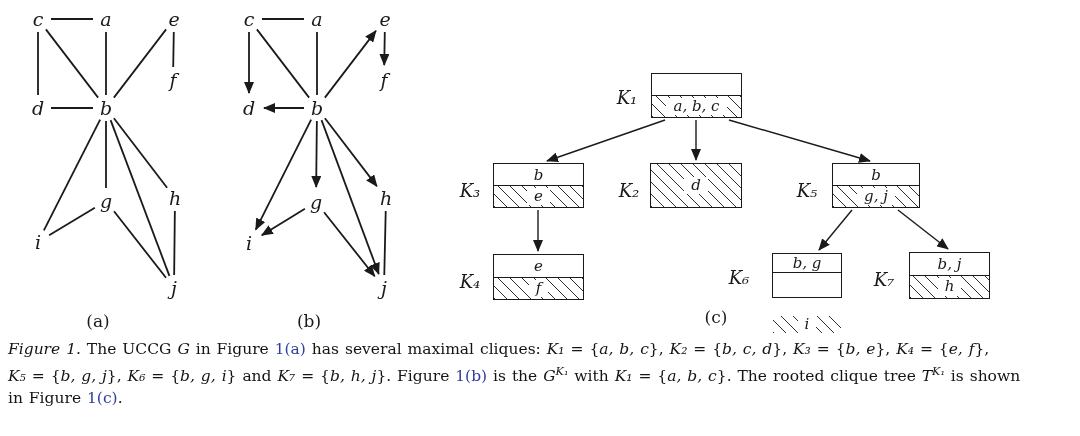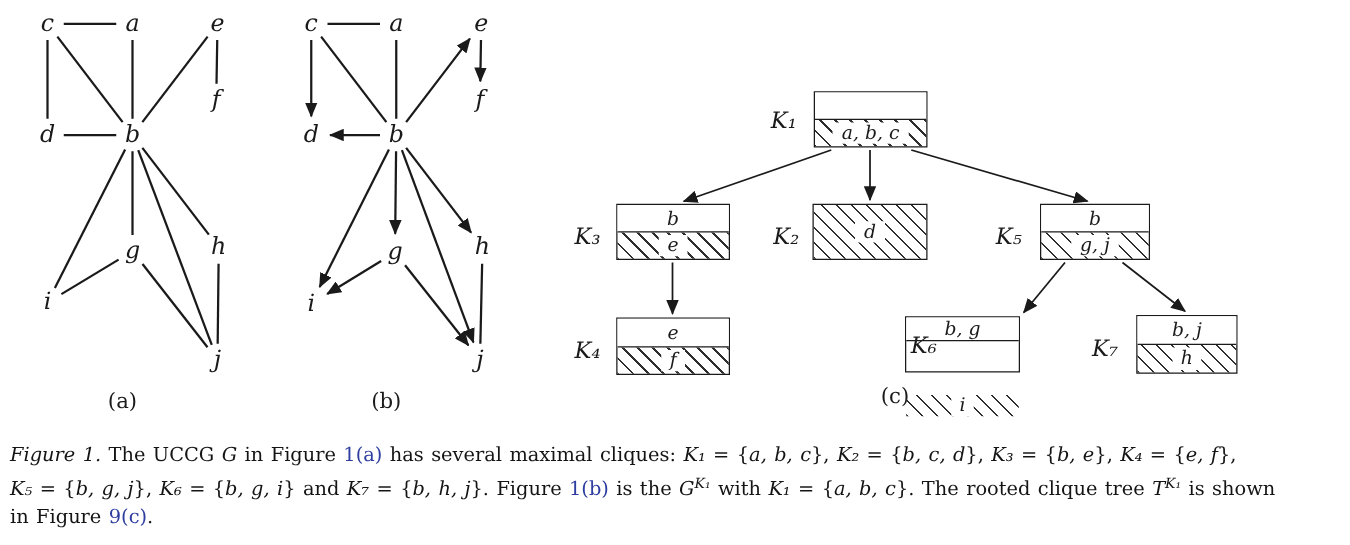--- a/index.html
+++ b/index.html
@@ -10,21 +10,21 @@
               font-size:19px;line-height:1;padding:0 2px;background:#fff;}
   .panel-caption{position:absolute;transform:translate(-50%,-50%);font-size:17px;font-style:normal;}
   .kbox{position:absolute;border:1.5px solid #1a1a1a;background:#fff;box-sizing:border-box;
         display:flex;flex-direction:column;}
   .kbox .sep{flex:1;display:flex;align-items:center;justify-content:center;
              border-bottom:1.5px solid #1a1a1a;font-style:italic;font-size:15px;background:#fff;}
   .kbox .res{flex:1;display:flex;align-items:center;justify-content:center;
              background-image:repeating-linear-gradient(45deg,#2e2e2e 0,#2e2e2e 1.25px,transparent 1.25px,transparent 8.5px);}
   .kbox .res .patch{background:#fff;padding:0 7px;font-style:italic;font-size:15px;line-height:1.15;}
   .klabel{position:absolute;transform:translate(-50%,-50%);font-style:italic;font-size:18px;}
-  .caption{position:absolute;left:8px;top:353px;width:1066px;font-size:15.5px;line-height:22.5px;
+  .caption{position:absolute;left:8px;top:338px;width:1066px;font-size:15.5px;line-height:22.5px;
            color:#141414;word-spacing:1px;}
   .cap-line{white-space:nowrap;}
   .seg-r{font-style:normal;}
   .seg-fig{font-style:italic;}
   .seg-i{font-style:italic;}
   .seg-link{font-style:normal;cursor:pointer;}
   .seg-sup{font-style:italic;font-size:0.72em;vertical-align:super;}
 </style>
 </head>
 <body>
@@ -72,21 +72,21 @@
       <line x1="898" y1="210" x2="948" y2="249" stroke="#1a1a1a" stroke-width="1.4" marker-end="url(#arrowhead)"></line>
     </svg>
 
   <div class="panel-caption" style="left:98px;top:321px;">(a)</div>
   <div class="panel-caption" style="left:309px;top:321px;">(b)</div>
   <div class="panel-caption" style="left:716px;top:317px;">(c)</div>
 
   <div class="caption" id="caption-block">
       <div class="cap-line"><span class="seg-fig">Figure 1.</span><span class="seg-r"> The UCCG </span><span class="seg-i">G</span><span class="seg-r"> in Figure </span><span class="seg-link" style="color: rgb(45, 61, 160);">1(a)</span><span class="seg-r"> has several maximal cliques:  </span><span class="seg-i">K₁</span><span class="seg-r"> = {</span><span class="seg-i">a, b, c</span><span class="seg-r">},  </span><span class="seg-i">K₂</span><span class="seg-r"> = {</span><span class="seg-i">b, c, d</span><span class="seg-r">},  </span><span class="seg-i">K₃</span><span class="seg-r"> = {</span><span class="seg-i">b, e</span><span class="seg-r">},  </span><span class="seg-i">K₄</span><span class="seg-r"> = {</span><span class="seg-i">e, f</span><span class="seg-r">},</span></div>
       <div class="cap-line"><span class="seg-i">K₅</span><span class="seg-r"> = {</span><span class="seg-i">b, g, j</span><span class="seg-r">}, </span><span class="seg-i">K₆</span><span class="seg-r"> = {</span><span class="seg-i">b, g, i</span><span class="seg-r">} and </span><span class="seg-i">K₇</span><span class="seg-r"> = {</span><span class="seg-i">b, h, j</span><span class="seg-r">}. Figure </span><span class="seg-link" style="color: rgb(45, 61, 160);">1(b)</span><span class="seg-r"> is the </span><span class="seg-i">G</span><span class="seg-sup">K₁</span><span class="seg-r"> with </span><span class="seg-i">K₁</span><span class="seg-r"> = {</span><span class="seg-i">a, b, c</span><span class="seg-r">}. The rooted clique tree </span><span class="seg-i">T</span><span class="seg-sup">K₁</span><span class="seg-r"> is shown</span></div>
-      <div class="cap-line"><span class="seg-r">in Figure </span><span class="seg-link" style="color: rgb(45, 61, 160);">9(c)</span><span class="seg-r">.</span></div>
+      <div class="cap-line"><span class="seg-r">in Figure </span><span class="seg-link" style="color: rgb(45, 61, 160);">1(c)</span><span class="seg-r">.</span></div>
     </div>
 <div class="node-label" style="left: 38px; top: 19px;">c</div>
     <div class="node-label" style="left: 106px; top: 19px;">a</div>
     <div class="node-label" style="left: 174px; top: 19px;">e</div>
     <div class="node-label" style="left: 173px; top: 80px;">f</div>
     <div class="node-label" style="left: 38px; top: 108px;">d</div>
     <div class="node-label" style="left: 106px; top: 108px;">b</div>
     <div class="node-label" style="left: 106px; top: 201px;">g</div>
     <div class="node-label" style="left: 175px; top: 198px;">h</div>
     <div class="node-label" style="left: 38px; top: 242px;">i</div>
@@ -128,21 +128,21 @@
       </div>
     </div>
     <div class="klabel" style="left: 807px; top: 190px;">K₅</div>
     <div class="kbox" style="left: 493px; top: 254px; width: 91px; height: 46px;">
       <div class="sep">e</div>
       <div class="res">
         <span class="patch">f</span>
       </div>
     </div>
     <div class="klabel" style="left: 470px; top: 281px;">K₄</div>
-    <div class="kbox" style="left: 724px; top: 253px; width: 92px; height: 45px; gap: 43px;">
+    <div class="kbox" style="left: 772px; top: 253px; width: 70px; height: 45px; gap: 43px;">
       <div class="sep">b, g</div>
       <div class="res">
         <span class="patch">i</span>
       </div>
     </div>
     <div class="klabel" style="left: 739px; top: 277px;">K₆</div>
     <div class="kbox" style="left: 909px; top: 252px; width: 81px; height: 47px;">
       <div class="sep">b, j</div>
       <div class="res">
         <span class="patch">h</span>

